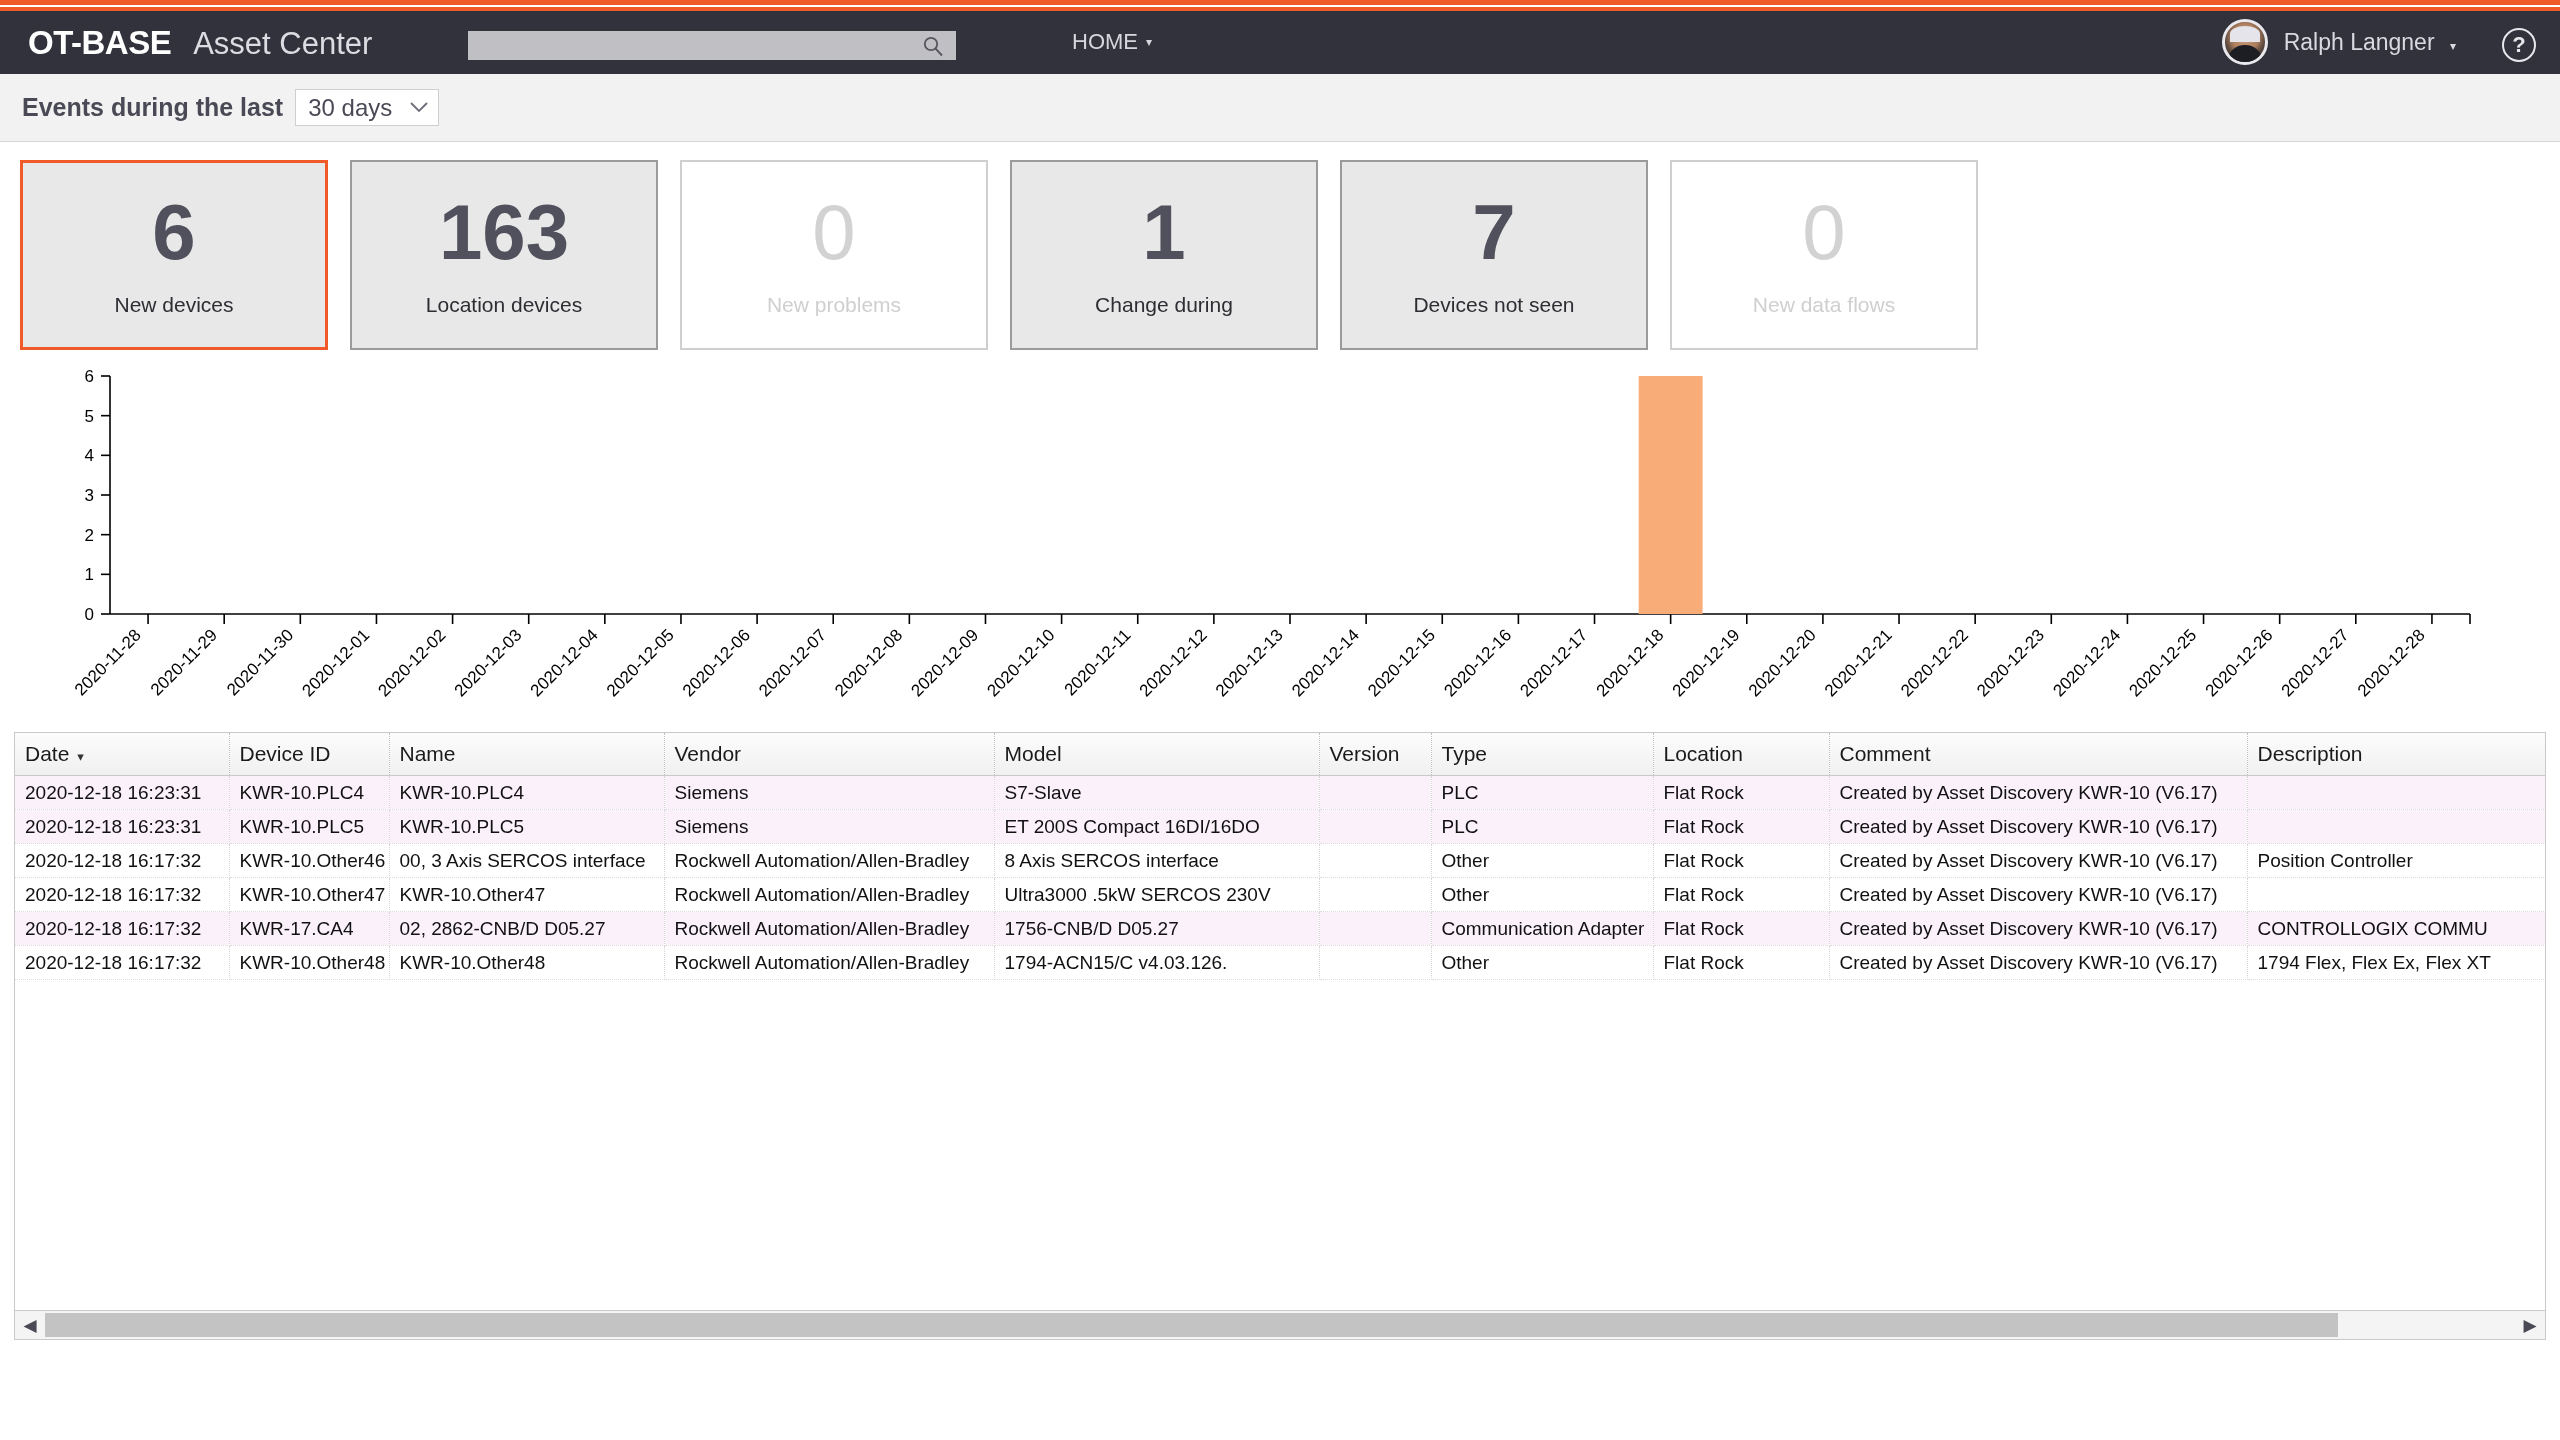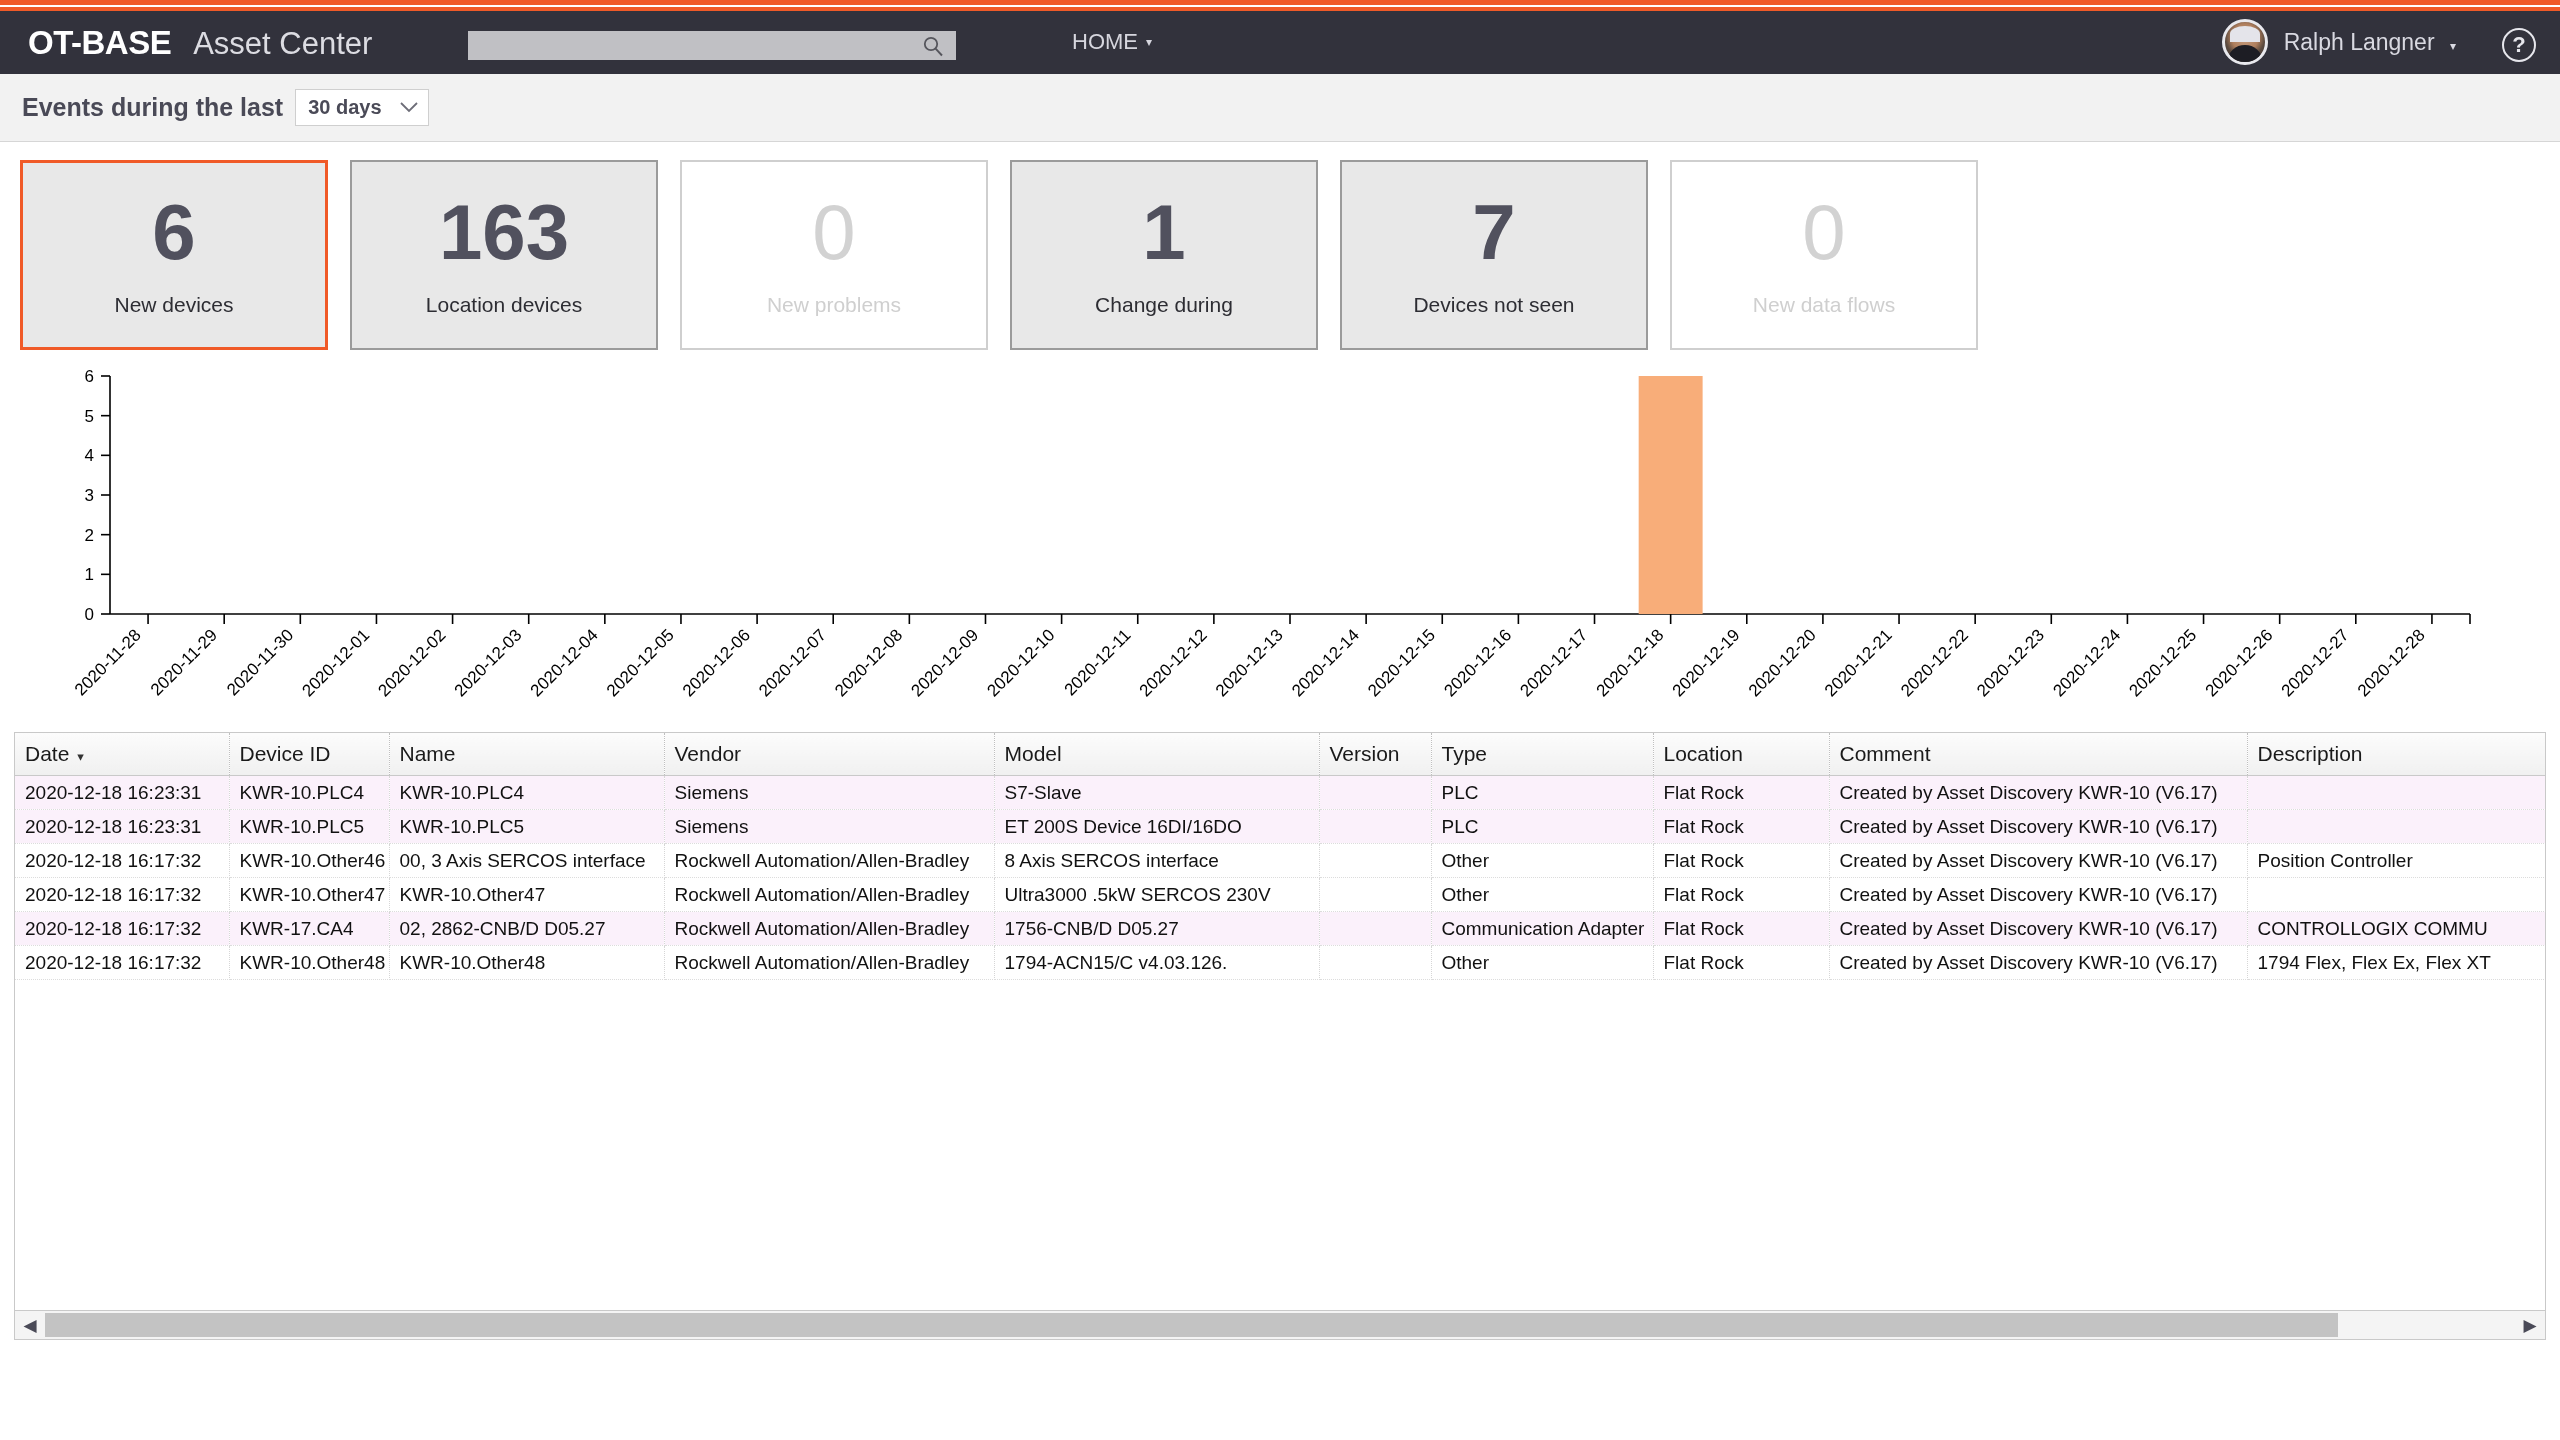--- a/index.html
+++ b/index.html
@@ -96,21 +96,21 @@
   }
   .subheader-label {
     margin-left: 22px; font-size: 25px; font-weight: bold; color: #4a4a57;
   }
   .range-select {
     margin-left: 12px;
     background: #ffffff; border: 1px solid #cfcfcf;
     height: 37px; padding: 0 10px 0 12px;
     display: flex; align-items: center; cursor: pointer;
   }
-  .range-select .rs-label { font-size: 20px; font-weight: bold; color: #4a4a57; text-align: right; }
+  .range-select .rs-label { font-size: 24px; font-weight: normal; color: #4a4a57; text-align: right; }
   .range-select .rs-caret { margin-left: 18px; color: #6d6d78; font-size: 15px; }
 
   
   .kpi-row {
     display: flex; gap: 22px;
     padding: 18px 20px 0 20px;
   }
   .kpi-card {
     width: 308px; height: 190px;
     background: #e8e8e8;
@@ -405,21 +405,21 @@
           <td>PLC</td>
           <td>Flat Rock</td>
           <td>Created by Asset Discovery KWR-10 (V6.17)</td>
           <td></td>
         </tr>
         <tr class="alt">
           <td>2020-12-18 16:23:31</td>
           <td>KWR-10.PLC5</td>
           <td>KWR-10.PLC5</td>
           <td>Siemens</td>
-          <td>ET 200S Device 16DI/16DO</td>
+          <td>ET 200S Compact 16DI/16DO</td>
           <td></td>
           <td>PLC</td>
           <td>Flat Rock</td>
           <td>Created by Asset Discovery KWR-10 (V6.17)</td>
           <td></td>
         </tr>
         <tr class="plain">
           <td>2020-12-18 16:17:32</td>
           <td>KWR-10.Other46</td>
           <td>00, 3 Axis SERCOS interface</td>

